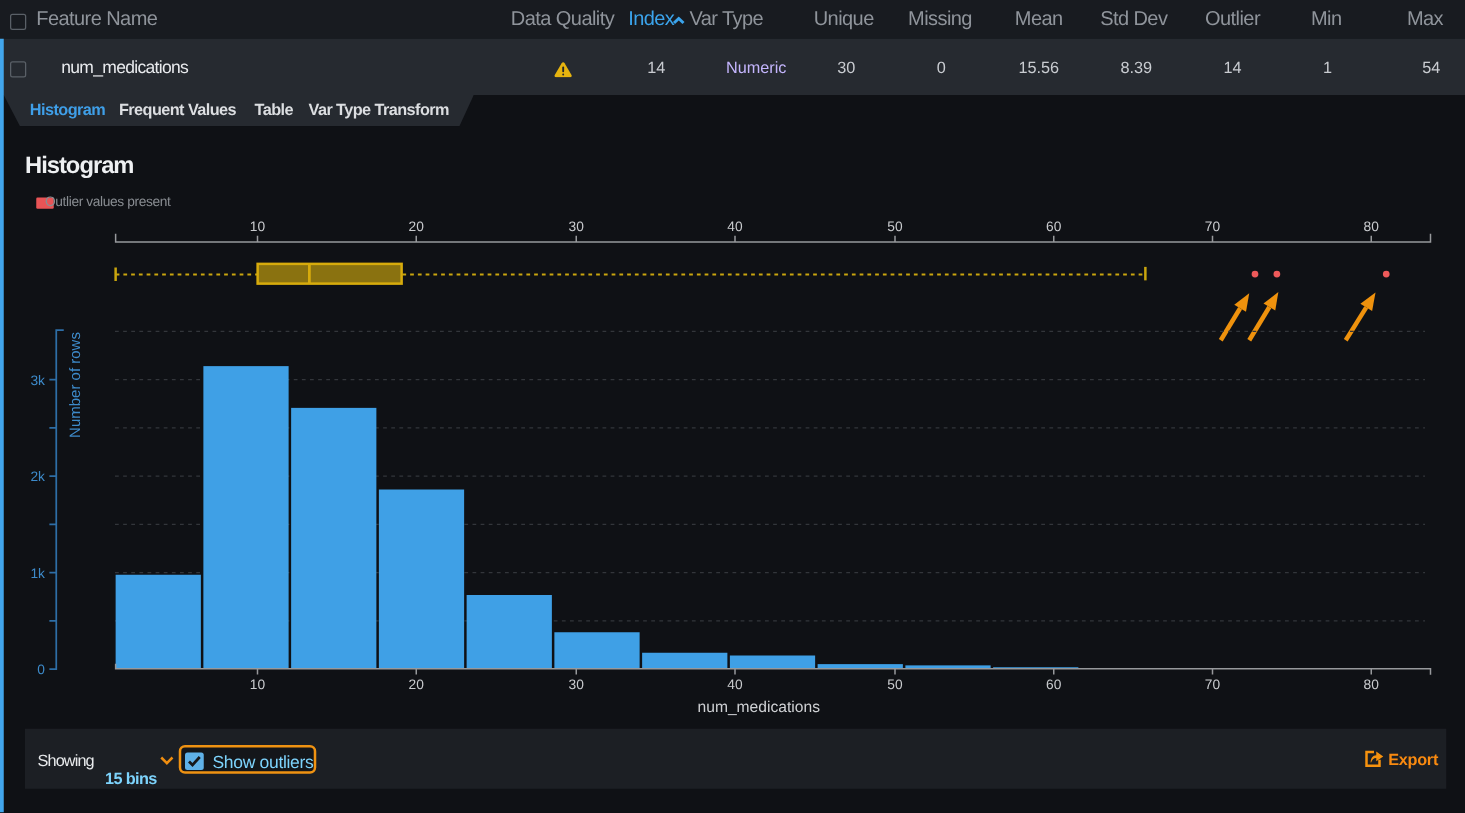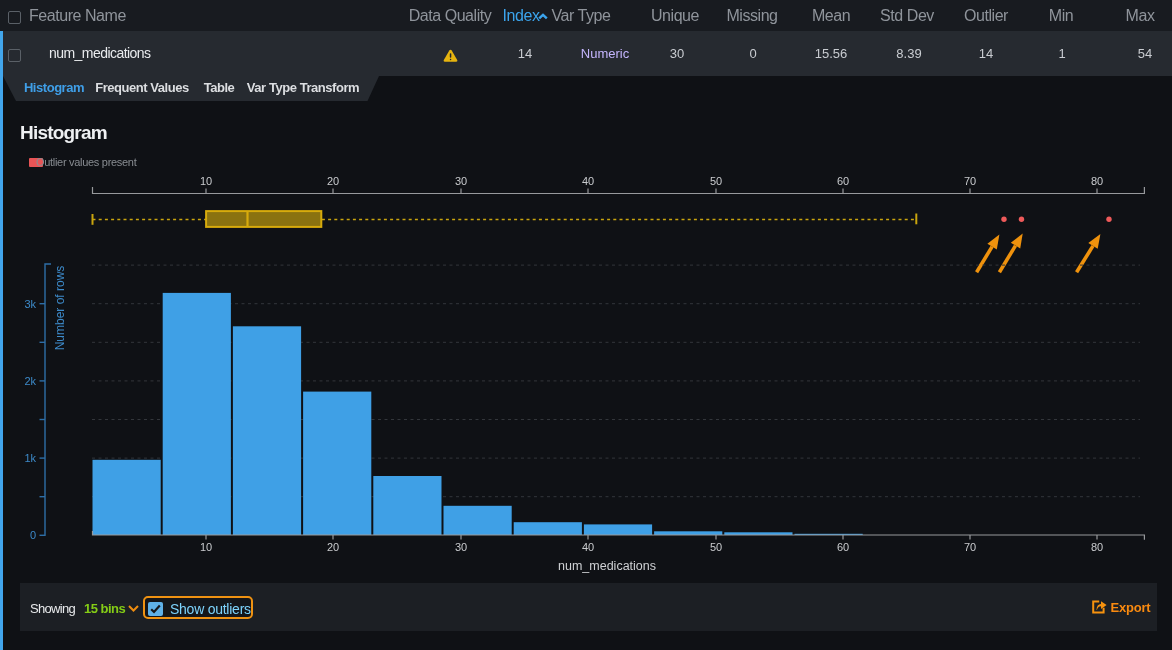--- a/index.html
+++ b/index.html
@@ -142,21 +142,21 @@
 <text x="843" y="401" text-anchor="middle" font-size="11" fill="#c9cbce">60</text>
 <line x1="970" y1="385" x2="970" y2="389.6" stroke="#97999c" stroke-width="1.2"></line>
 <text x="970" y="401" text-anchor="middle" font-size="11" fill="#c9cbce">70</text>
 <line x1="1097" y1="385" x2="1097" y2="389.6" stroke="#97999c" stroke-width="1.2"></line>
 <text x="1097" y="401" text-anchor="middle" font-size="11" fill="#c9cbce">80</text>
 <text x="607" y="419.5" text-anchor="middle" font-size="12.5" fill="#cfd1d4">num_medications</text>
 </svg>
 
 <div class="bbar"></div>
 <div class="abs" style="left:30px;top:601px;font-size:13px;font-weight:normal;letter-spacing:-0.7px;color:#e8eaec">Showing</div>
-<div class="abs" style="left:84px;top:601px;font-size:13px;font-weight:bold;letter-spacing:-0.5px;color:#84cc16">15 bins</div>
+<div class="abs" style="left:84px;top:615px;font-size:13px;font-weight:bold;letter-spacing:-0.5px;color:#7dd3fc">15 bins</div>
 <svg class="abs" style="left:127px;top:604px" width="13" height="9" viewBox="0 0 13 9">
     <path d="M2 2 L6.5 6.5 L11 2" stroke="#ef8d10" stroke-width="2" fill="none"></path>
   </svg>
 <div class="abs" style="left:142.8px;top:596px;width:106px;height:19px;border:2.6px solid #ef9212;border-radius:5px;background:#14161a"></div>
 <div class="abs" style="left:148px;top:602px;width:15px;height:14px;background:#5fb1e8;border-radius:2px"></div>
 <svg class="abs" style="left:148px;top:602px" width="15" height="14" viewBox="0 0 15 14">
     <path d="M3.2 7.2 L6 10 L11.8 3.6" stroke="#16181c" stroke-width="2.2" fill="none"></path>
   </svg>
 <div class="abs" style="left:170px;top:601px;font-size:14px;letter-spacing:-0.25px;color:#7dd3fc">Show outliers</div>
 <svg class="abs" style="left:1091px;top:599px" width="16" height="15" viewBox="0 0 16 15">

